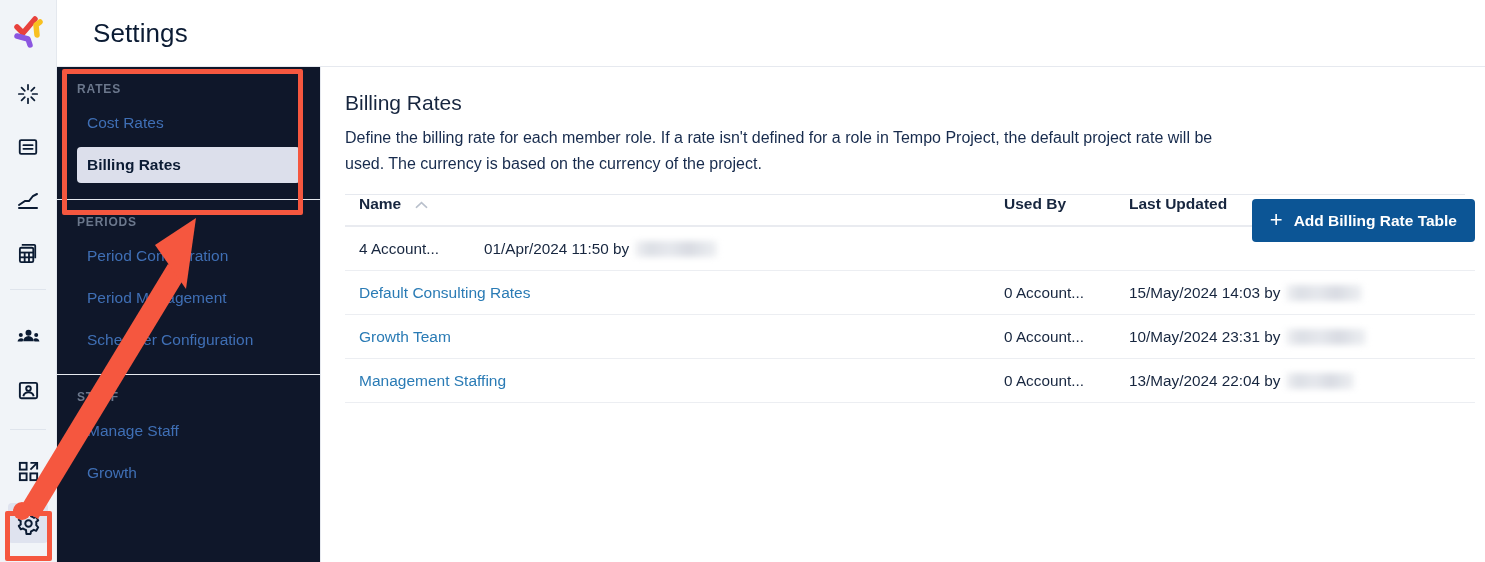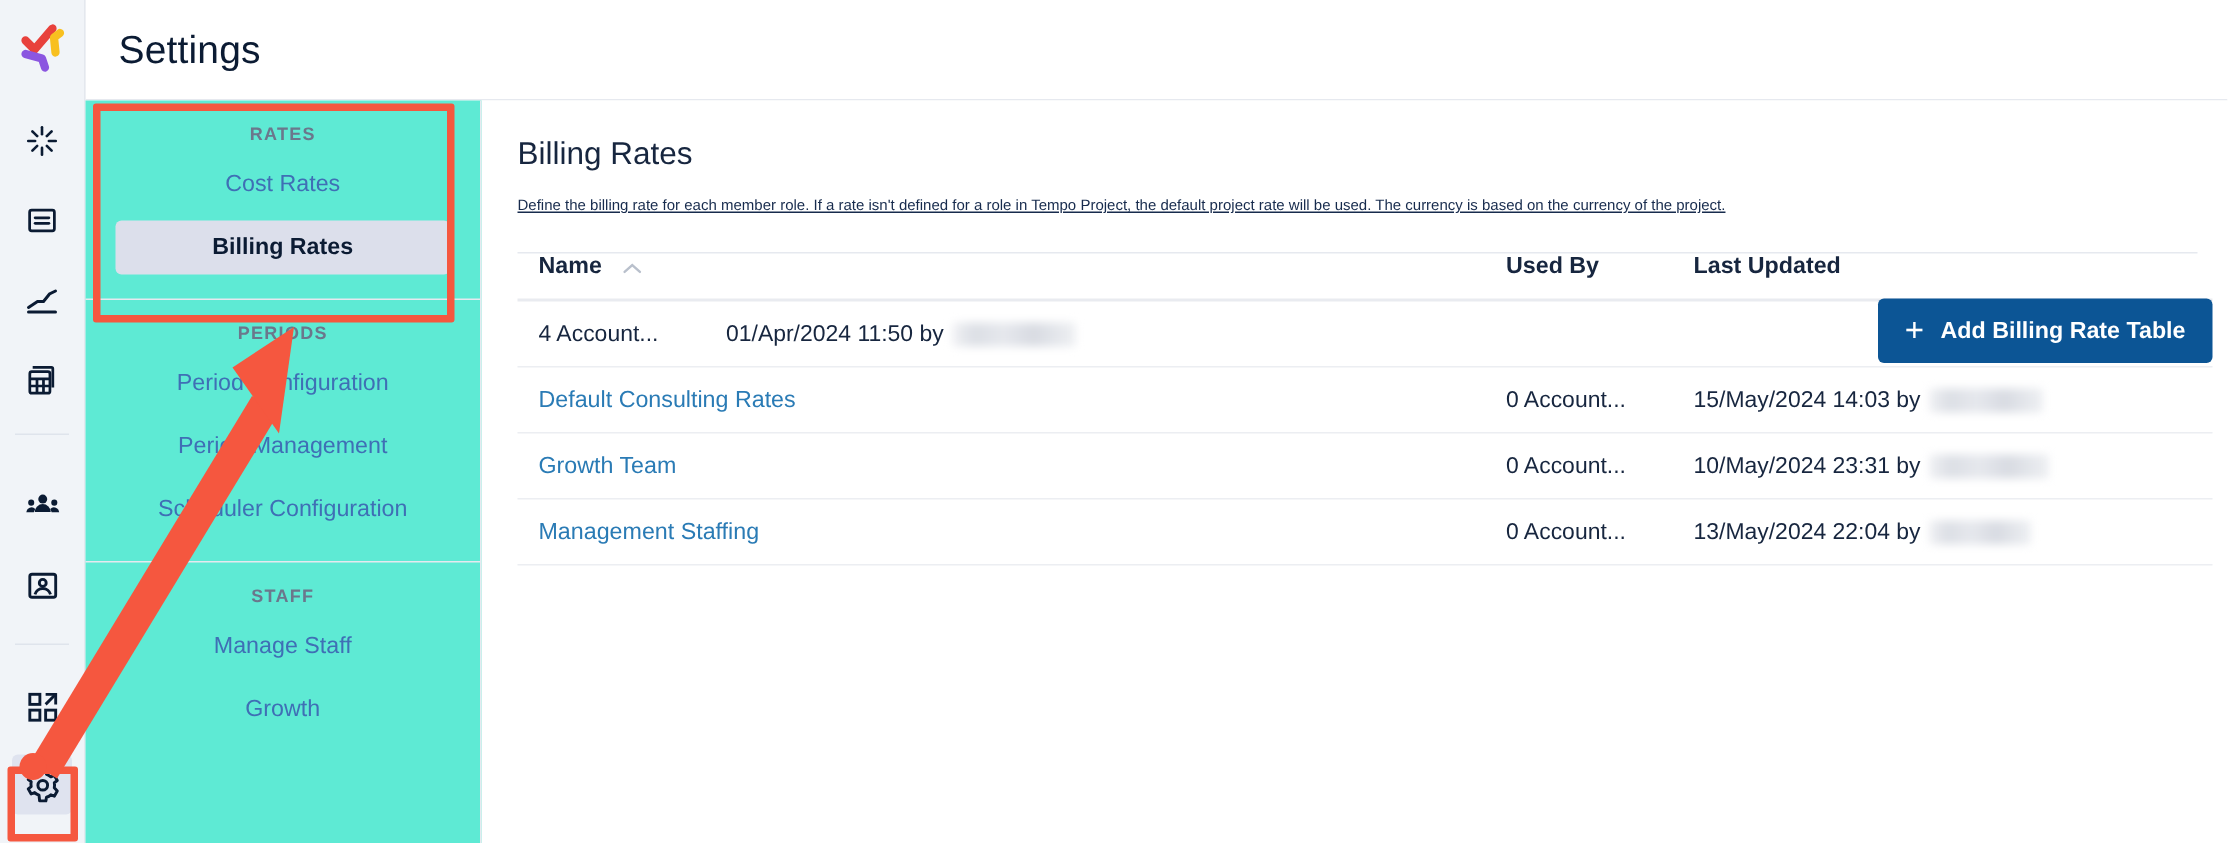--- a/index.html
+++ b/index.html
@@ -35,31 +35,30 @@
   
   #settings-col { width: 1428px; height: 562px; display: flex; flex-direction: column; }
   #page-header {
     height: 67px; flex: 0 0 67px;
     border-bottom: 1px solid #e6e9ef;
     display: flex; align-items: center;
     background: #fff;
   }
   #page-title {
     font-size: 26px; color: #0b1b33; font-weight: 400;
-    margin-left: 22px; letter-spacing: .1px;
+    margin-left: 36px; letter-spacing: .1px;
   }
   #below-header { display: flex; flex: 1 1 auto; min-height: 0; }
 
   #settings-nav {
     width: 264px; flex: 0 0 264px;
     border-right: 1px solid #e6e9ef;
-    background: #5eead4;
+    background: #0f172a;
     padding: 0 20px;
     position: relative;
-    text-align: center;
   }
   .nav-section-label {
     font-size: 12px; font-weight: bold; color: #6b778c;
     letter-spacing: .85px; text-transform: uppercase;
   }
   .nav-item {
     font-size: 15.5px; color: #3f6fb5;
     padding: 9px 10px; border-radius: 4px;
     white-space: nowrap; cursor: pointer;
   }
@@ -69,22 +68,22 @@
   .nav-divider { height: 1px; background: #e6e9ef; margin: 0 -20px; }
 
   
   #main { flex: 1 1 auto; background: #fff; padding: 0 0 0 24px; min-width: 0; }
   #main-inner { padding-right: 10px; }
   #main-title {
     font-size: 21px; color: #17263f; font-weight: 400;
     margin-top: 24px;
   }
   #main-desc {
-    font-size: 10px; color: #172b4d; line-height: 26px;
-    max-width: 905px; margin-top: 10px; text-decoration: underline;
+    font-size: 16px; color: #172b4d; line-height: 26px;
+    max-width: 905px; margin-top: 10px;
   }
   #main-hr { height: 1px; background: #e6e9ef; margin-top: 17px; margin-right: 10px; }
 
   #add-btn {
     position: absolute; right: 10px; top: 108px;
     background: #0c5595; color: #fff;
     border: none; border-radius: 4px;
     height: 43px; padding: 0 18px;
     font-size: 15.5px; font-weight: bold;
     font-family: "Liberation Sans", sans-serif;

